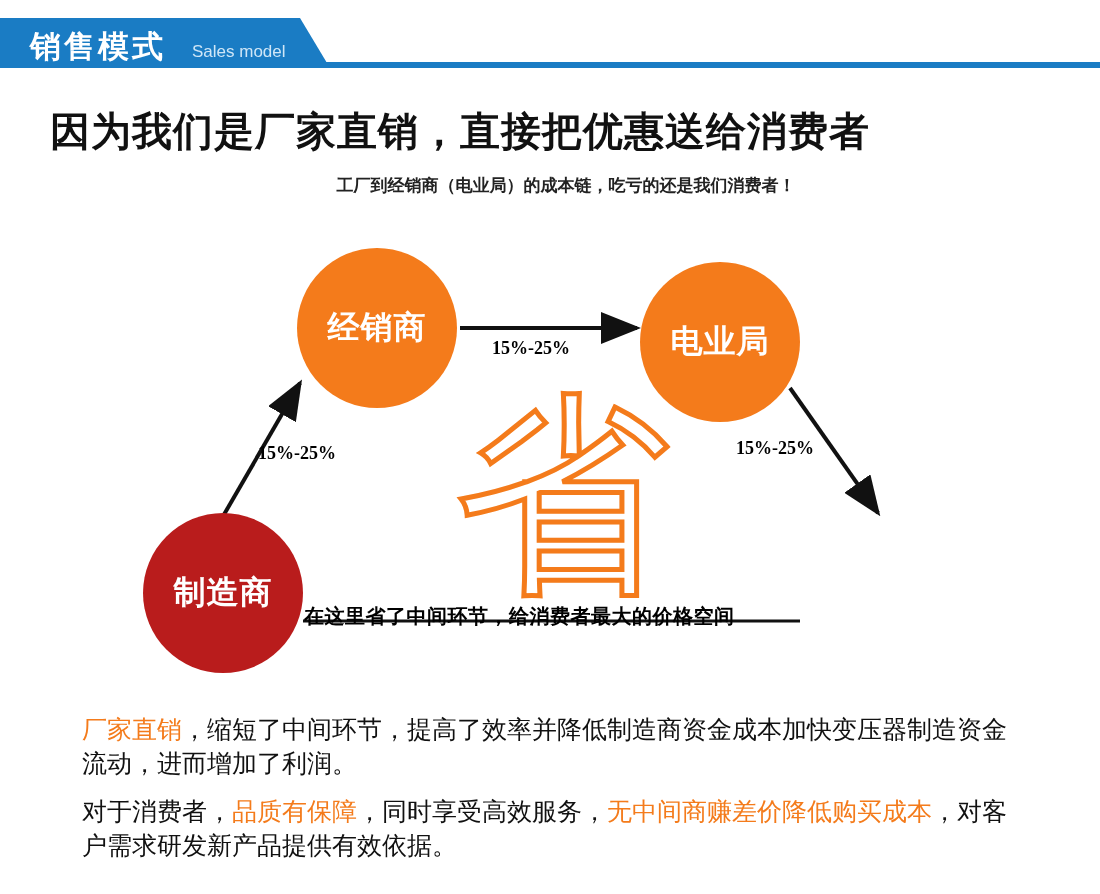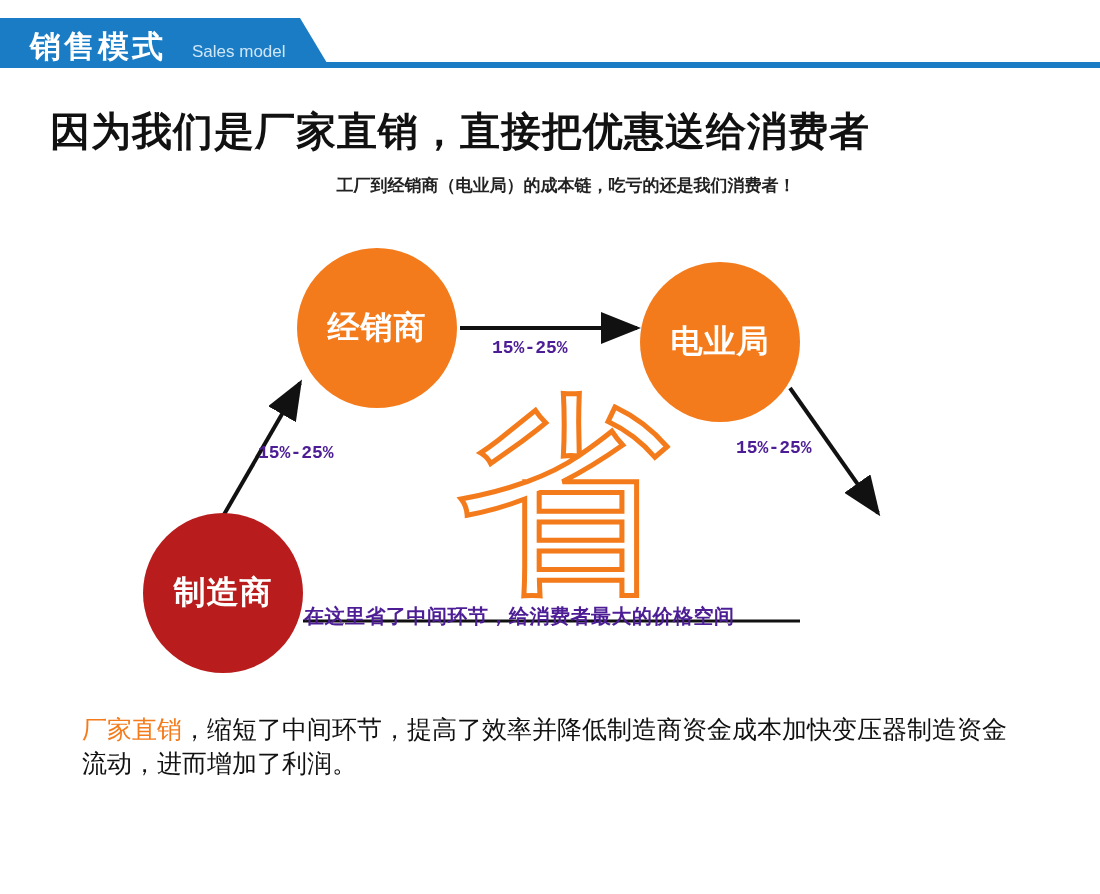--- a/index.html
+++ b/index.html
@@ -129,24 +129,24 @@
     left: 143px; top: 285px; width: 160px; height: 160px;
     font-size: 32px;
   }
   #node-consumer {
     left: 800px; top: 285px; width: 160px; height: 160px;
     font-size: 32px;
   }
 
   .edge-label {
     position: absolute;
-    font-family: Liberation Mono, monospace;
+    font-family: Liberation Serif, serif;
     font-weight: bold;
     font-size: 18px;
-    color: #4c1d95;
+    color: #000000;
     white-space: nowrap;
   }
   #label-top   { left: 492px; top: 110px; }
   #label-left  { left: 258px; top: 215px; }
   #label-right { left: 736px; top: 210px; }
   #label-bottom {
     left: 304px; top: 375px;
     font-size: 20px;
     font-weight: bold;
     letter-spacing: 0.5px;
@@ -220,13 +220,16 @@
   <div class="edge-label" id="label-left">15%-25%</div>
   <div class="edge-label" id="label-top">15%-25%</div>
   <div class="edge-label" id="label-right">15%-25%</div>
   <div class="edge-label" id="label-bottom">在这里省了中间环节，给消费者最大的价格空间</div>
 </div>
 
 <div class="notes">
   <p>
     <span class="hl">厂家直销</span><span>，缩短了中间环节，提高了效率并降低制造商资金成本加快变压器制造资金流动，进而增加了利润。</span>
   </p>
+  <p>
+    <span>对于消费者，</span><span class="hl">品质有保障</span><span>，同时享受高效服务，</span><span class="hl">无中间商赚差价降低购买成本</span><span>，对客户需求研发新产品提供有效依据。</span>
+  </p>
 </div>
 
 </body></html>

